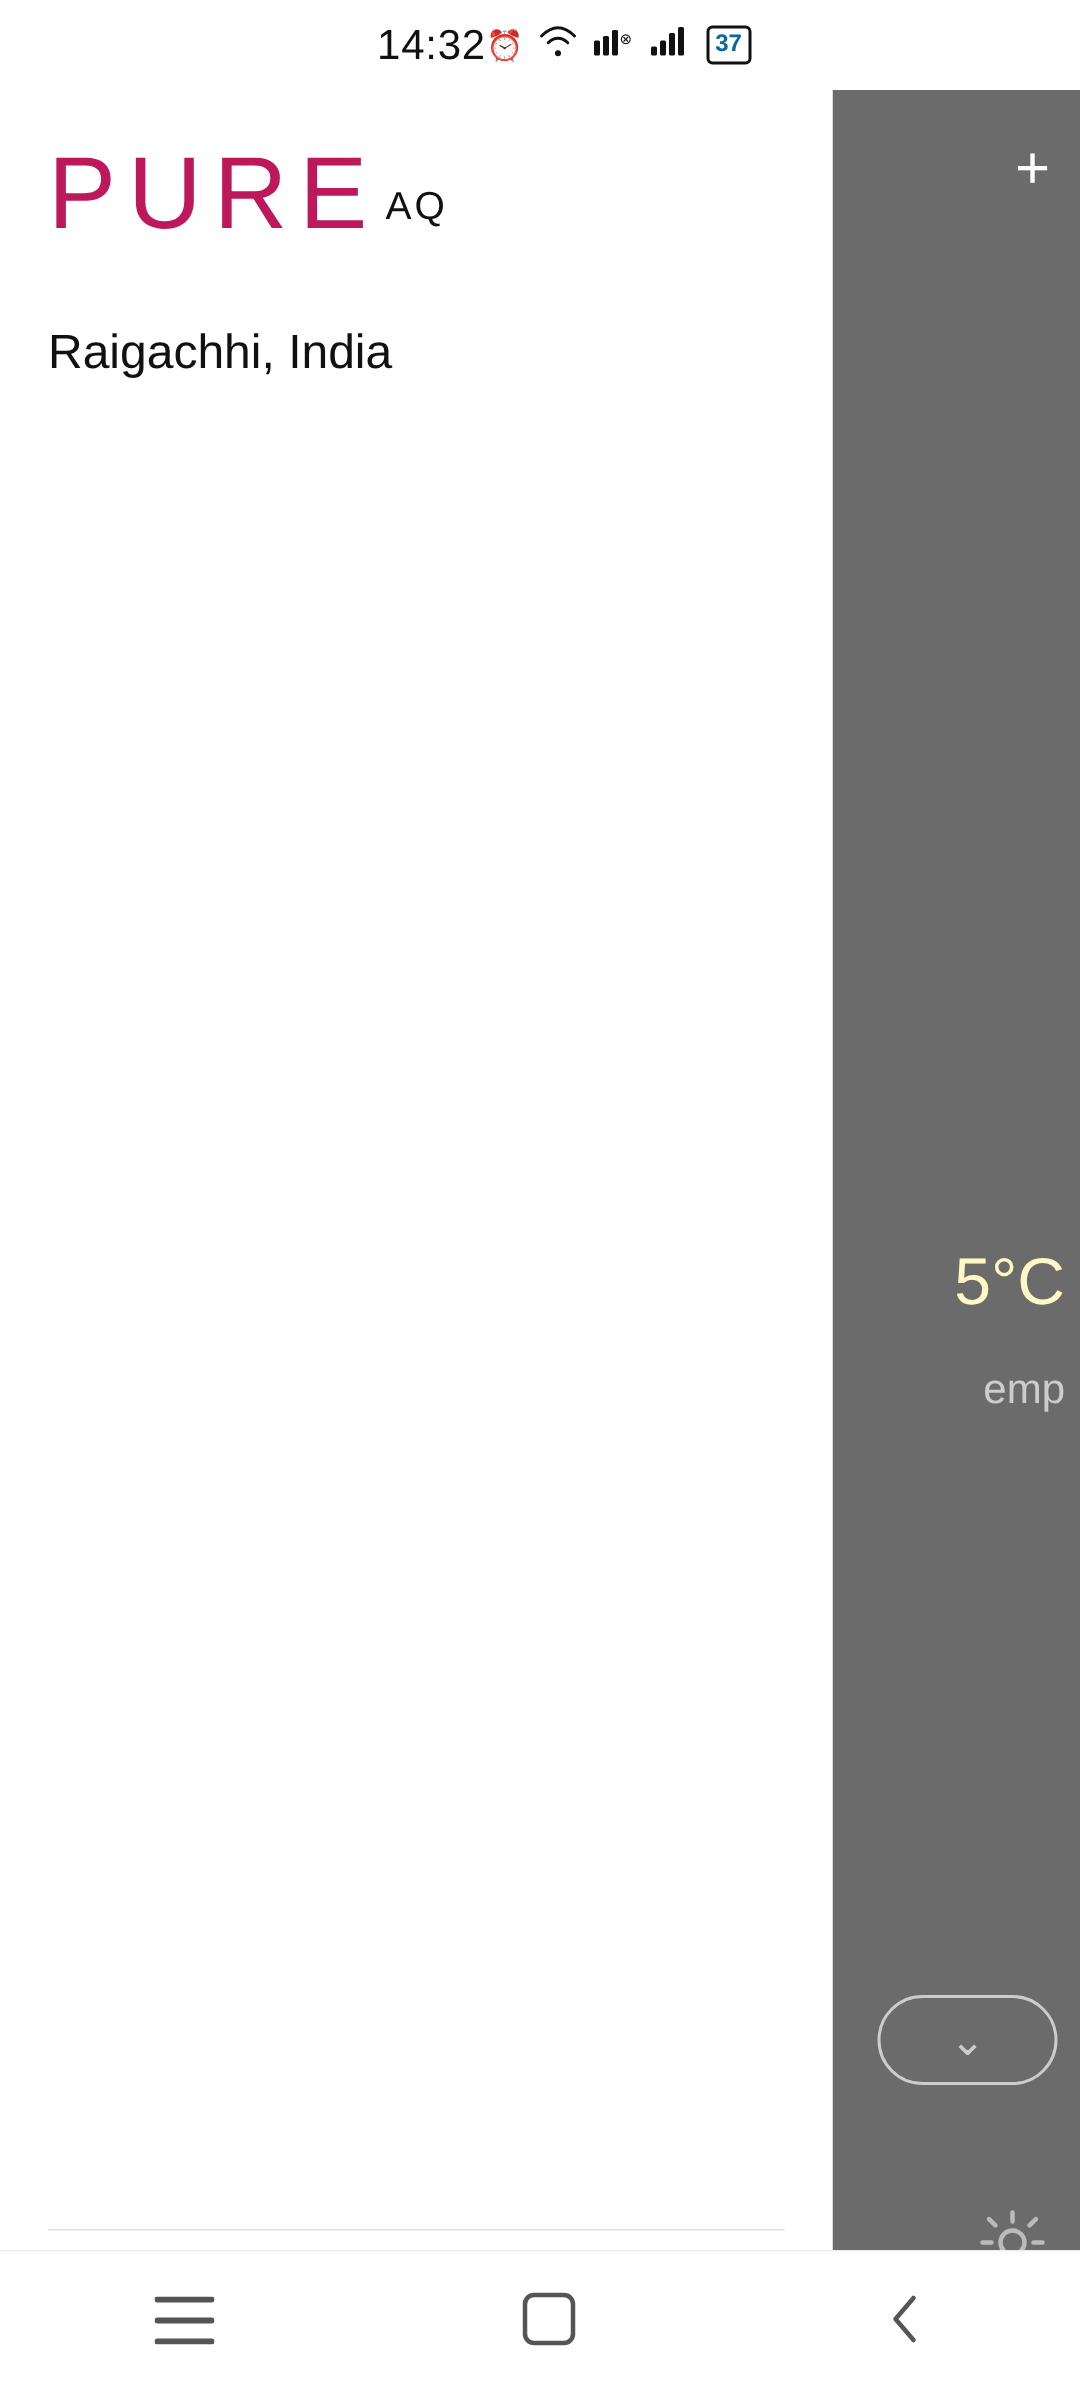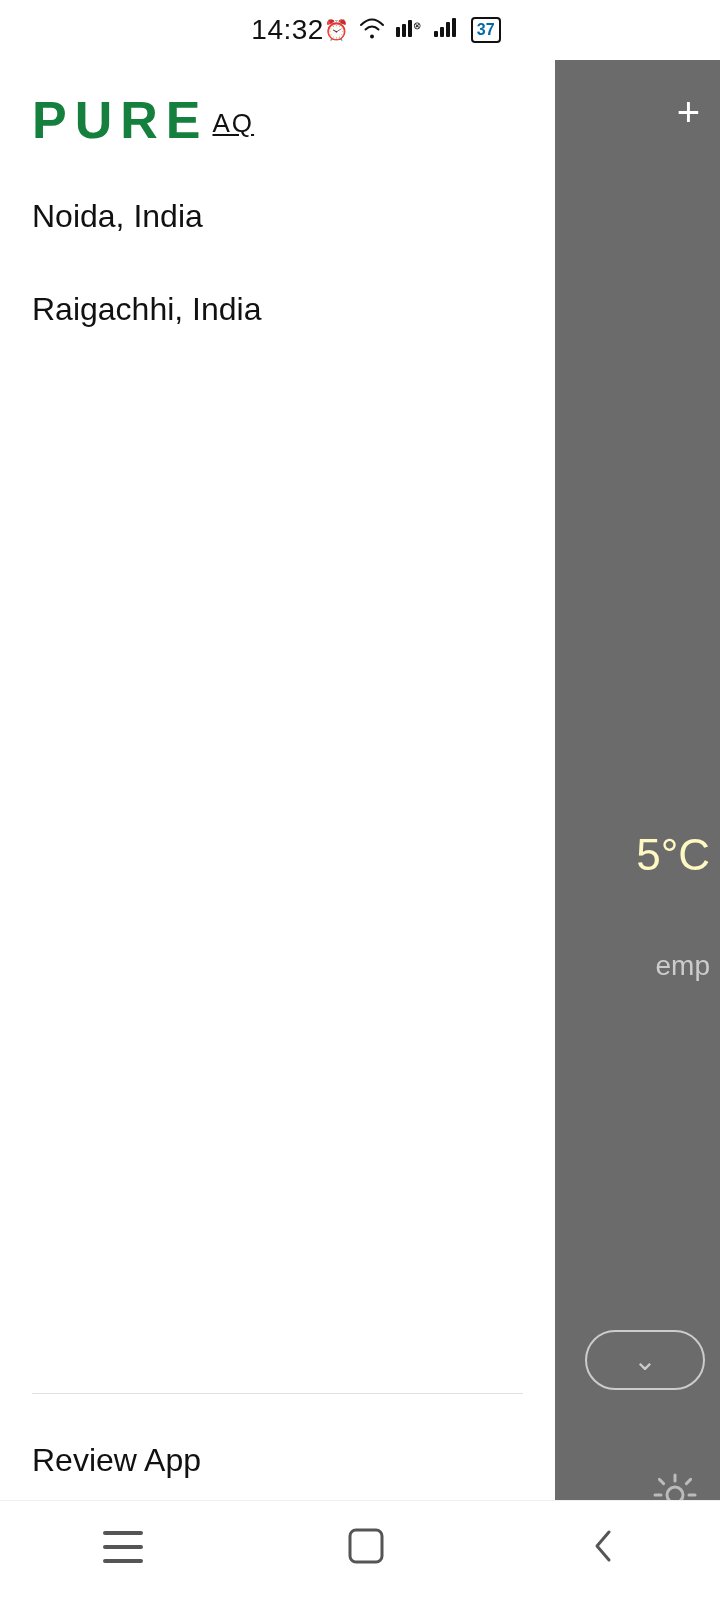--- a/index.html
+++ b/index.html
@@ -96,21 +96,20 @@
       font-weight: 300;
       text-align: right;
     }
 
     .temp-label {
       position: absolute;
       top: 850px;
       right: 10px;
       color: #ccc;
       font-size: 28px;
-      margin-top: 40px;
     }
 
     .dropdown-button {
       position: absolute;
       top: 1270px;
       right: 15px;
       width: 120px;
       height: 60px;
       border: 2px solid #ccc;
       border-radius: 30px;
@@ -132,35 +131,34 @@
       color: #ccc;
       font-size: 48px;
     }
 
     
     .logo-area {
       padding: 0 32px 20px 32px;
     }
 
     .logo-text {
-      font-size: 52px;
-      font-weight: 700;
+      font-size: 68px;
+      font-weight: 400;
       letter-spacing: 8px;
-      color: #15803d;
+      color: #be185d;
       text-transform: uppercase;
     }
 
     .logo-sub {
       font-size: 26px;
       font-weight: 400;
       letter-spacing: 2px;
       color: #111;
       vertical-align: super;
       margin-left: 4px;
-      text-decoration: underline;
     }
 
     
     .section-header {
       padding: 20px 32px 10px 32px;
       font-size: 22px;
       font-weight: 600;
       letter-spacing: 2px;
       color: #aaa;
       text-transform: uppercase;
@@ -265,28 +263,26 @@
 <div class="main-container">
 
   <div class="sidebar">
 
     <div class="logo-area">
       <span class="logo-text">PURE</span><span class="logo-sub">AQ</span>
     </div>
 
 
     <div class="place-list">
-      <div class="place-item">Noida, India</div>
       <div class="place-item">Raigachhi, India</div>
     </div>
 
     <div class="divider"></div>
 
     <div class="menu-list">
-      <div class="menu-item">Review App</div>
       <div class="menu-item">About PureAQ</div>
     </div>
 
   </div>
 
   <div class="right-panel">
     <span class="add-button">+</span>
     <span class="temp-display">5°C</span>
     <span class="temp-label">emp</span>
 

